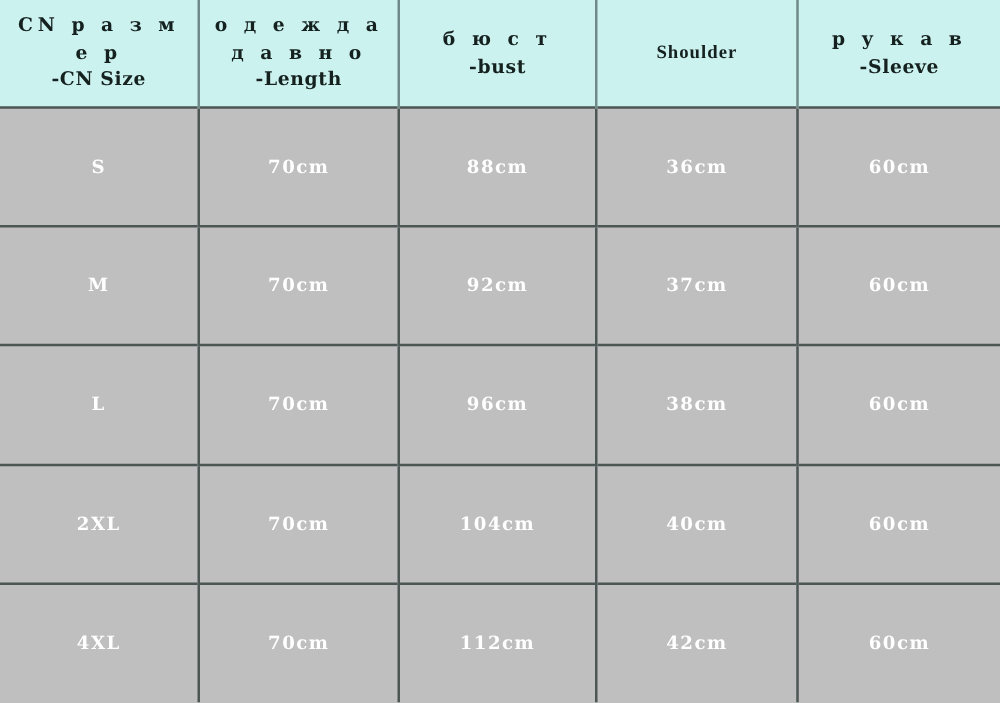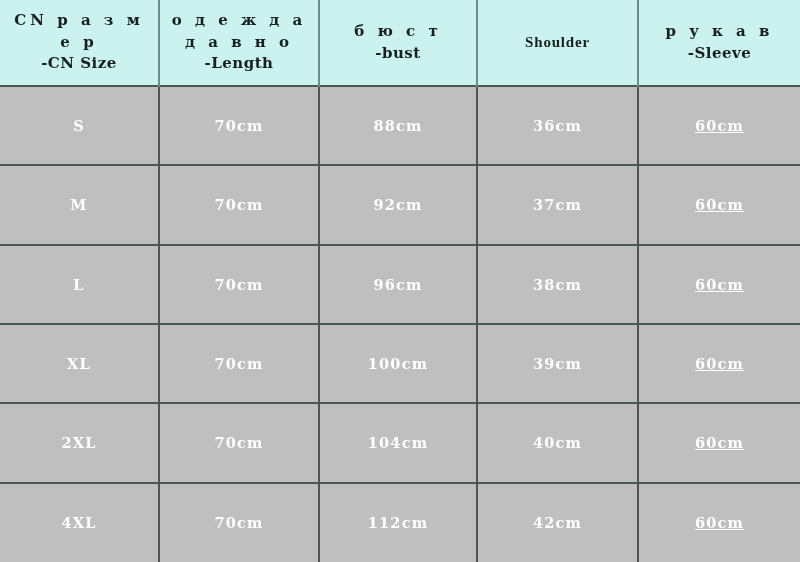--- a/index.html
+++ b/index.html
@@ -64,21 +64,21 @@
     color: #ffffff;
     font-weight: bold;
     font-size: 14.5px;
     text-align: center;
     vertical-align: middle;
     border-top: 2px solid #4c5654;
     border-right: 2px solid #4c5654;
     letter-spacing: 1.2px;
     box-sizing: border-box;
   }
-  tbody td:last-child { border-right: none; text-decoration: underline; }
+  tbody td:last-child { border-right: none; }
   tbody tr:last-child td { border-bottom: none; }
 </style>
 </head>
 <body>
 
 <table class="size-table">
   <colgroup>
     <col class="col-size">
     <col class="col-length">
     <col class="col-bust">
@@ -124,27 +124,20 @@
         <td>60cm</td>
       </tr>
       <tr>
         <td>L</td>
         <td>70cm</td>
         <td>96cm</td>
         <td>38cm</td>
         <td>60cm</td>
       </tr>
       <tr>
-        <td>XL</td>
-        <td>70cm</td>
-        <td>100cm</td>
-        <td>39cm</td>
-        <td>60cm</td>
-      </tr>
-      <tr>
         <td>2XL</td>
         <td>70cm</td>
         <td>104cm</td>
         <td>40cm</td>
         <td>60cm</td>
       </tr>
       <tr>
         <td>4XL</td>
         <td>70cm</td>
         <td>112cm</td>

